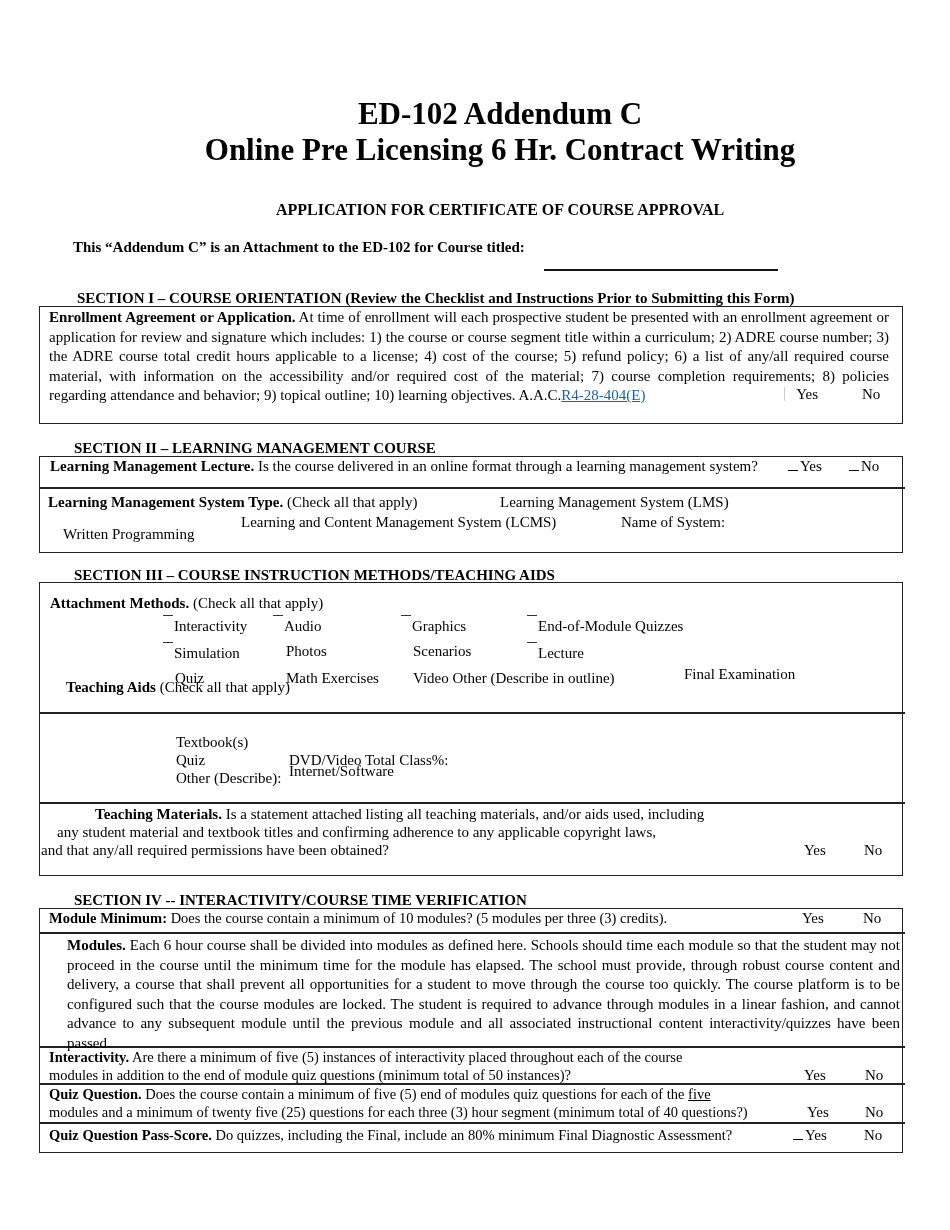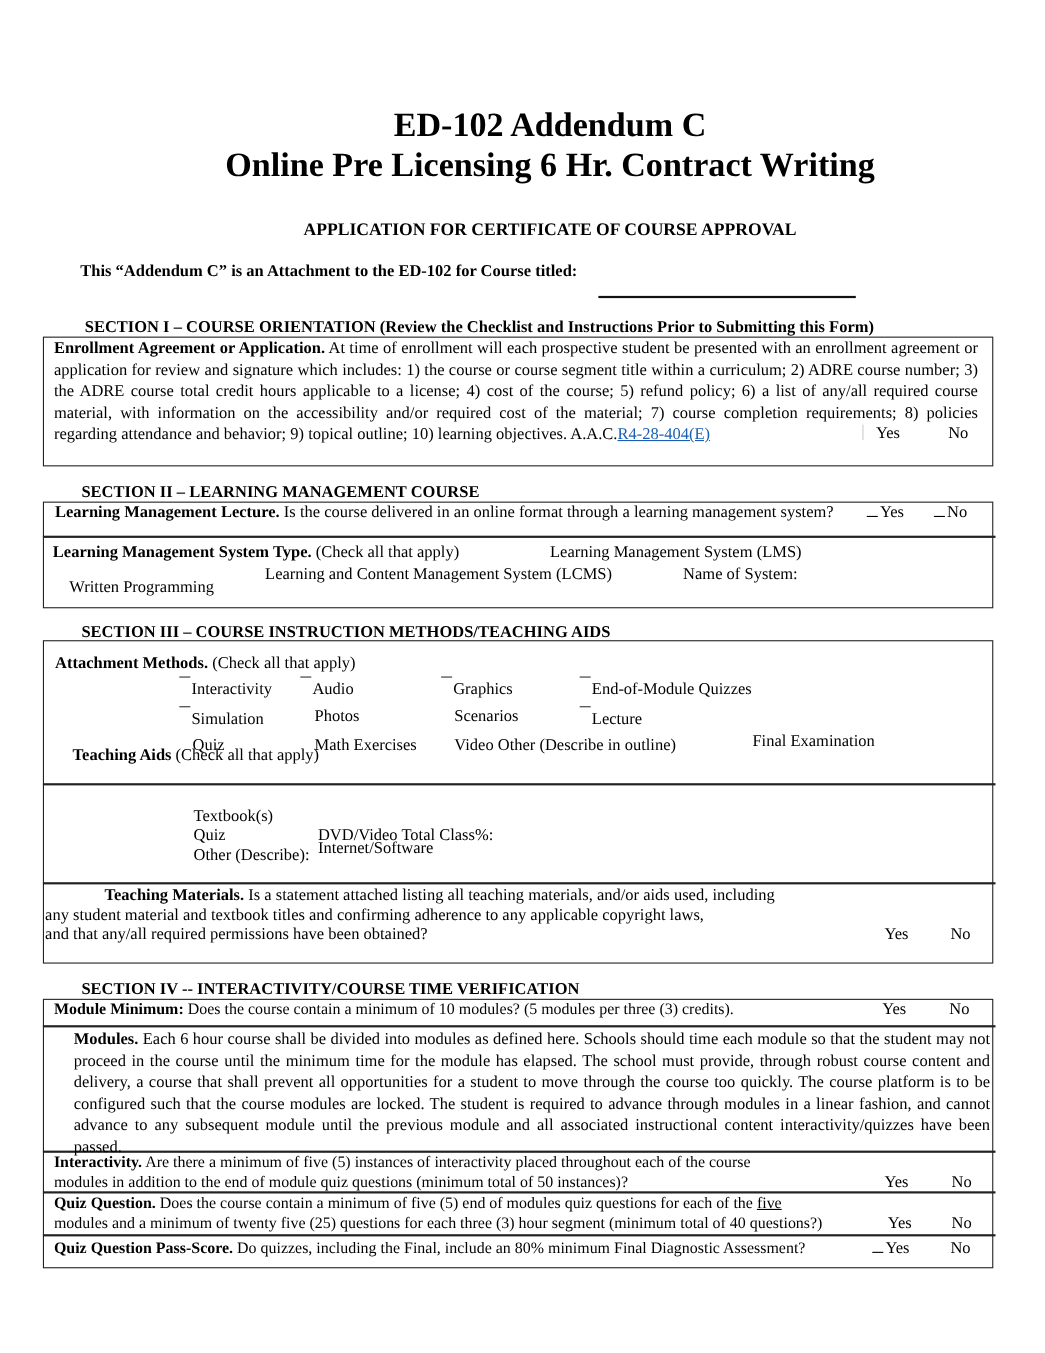--- a/index.html
+++ b/index.html
@@ -92,21 +92,21 @@
 </div>
 <span class="abs" style="left:176px; top:733px;">Textbook(s)</span>
 <span class="abs" style="left:289px; top:733px;margin-top:29px;">Internet/Software</span>
 <span class="abs" style="left:176px; top:751px;">Quiz</span>
 <span class="abs" style="left:289px; top:751px;">DVD/Video Total Class%:</span>
 <span class="abs" style="left:176px; top:769px;">Other (Describe):</span>
 
 <div class="abs" style="left:55px; top:805px;margin-left:40px;">
   <span class="bold">Teaching Materials.</span><span> Is a statement attached listing all teaching materials, and/or aids used, including</span>
 </div>
-<div class="abs" style="left:41px; top:823px;">any student material and textbook titles and confirming adherence to any applicable copyright laws,</div>
+<div class="abs" style="left:41px; top:823px;padding-left:16px;">any student material and textbook titles and confirming adherence to any applicable copyright laws,</div>
 <div class="abs" style="left:41px; top:841px;">and that any/all required permissions have been obtained?</div>
 <span class="abs" style="left:804px; top:841px;">Yes</span>
 <span class="abs" style="left:864px; top:841px;">No</span>
 
 <div class="sec-head" style="left:74px; top:891px;">SECTION IV -- INTERACTIVITY/COURSE TIME VERIFICATION</div>
 <div class="box" style="top:908px; height:245px;"></div>
 <div class="divider" style="top:932px;"></div>
 <div class="divider" style="top:1046px;"></div>
 <div class="divider" style="top:1083px;"></div>
 <div class="divider" style="top:1122px;"></div>

